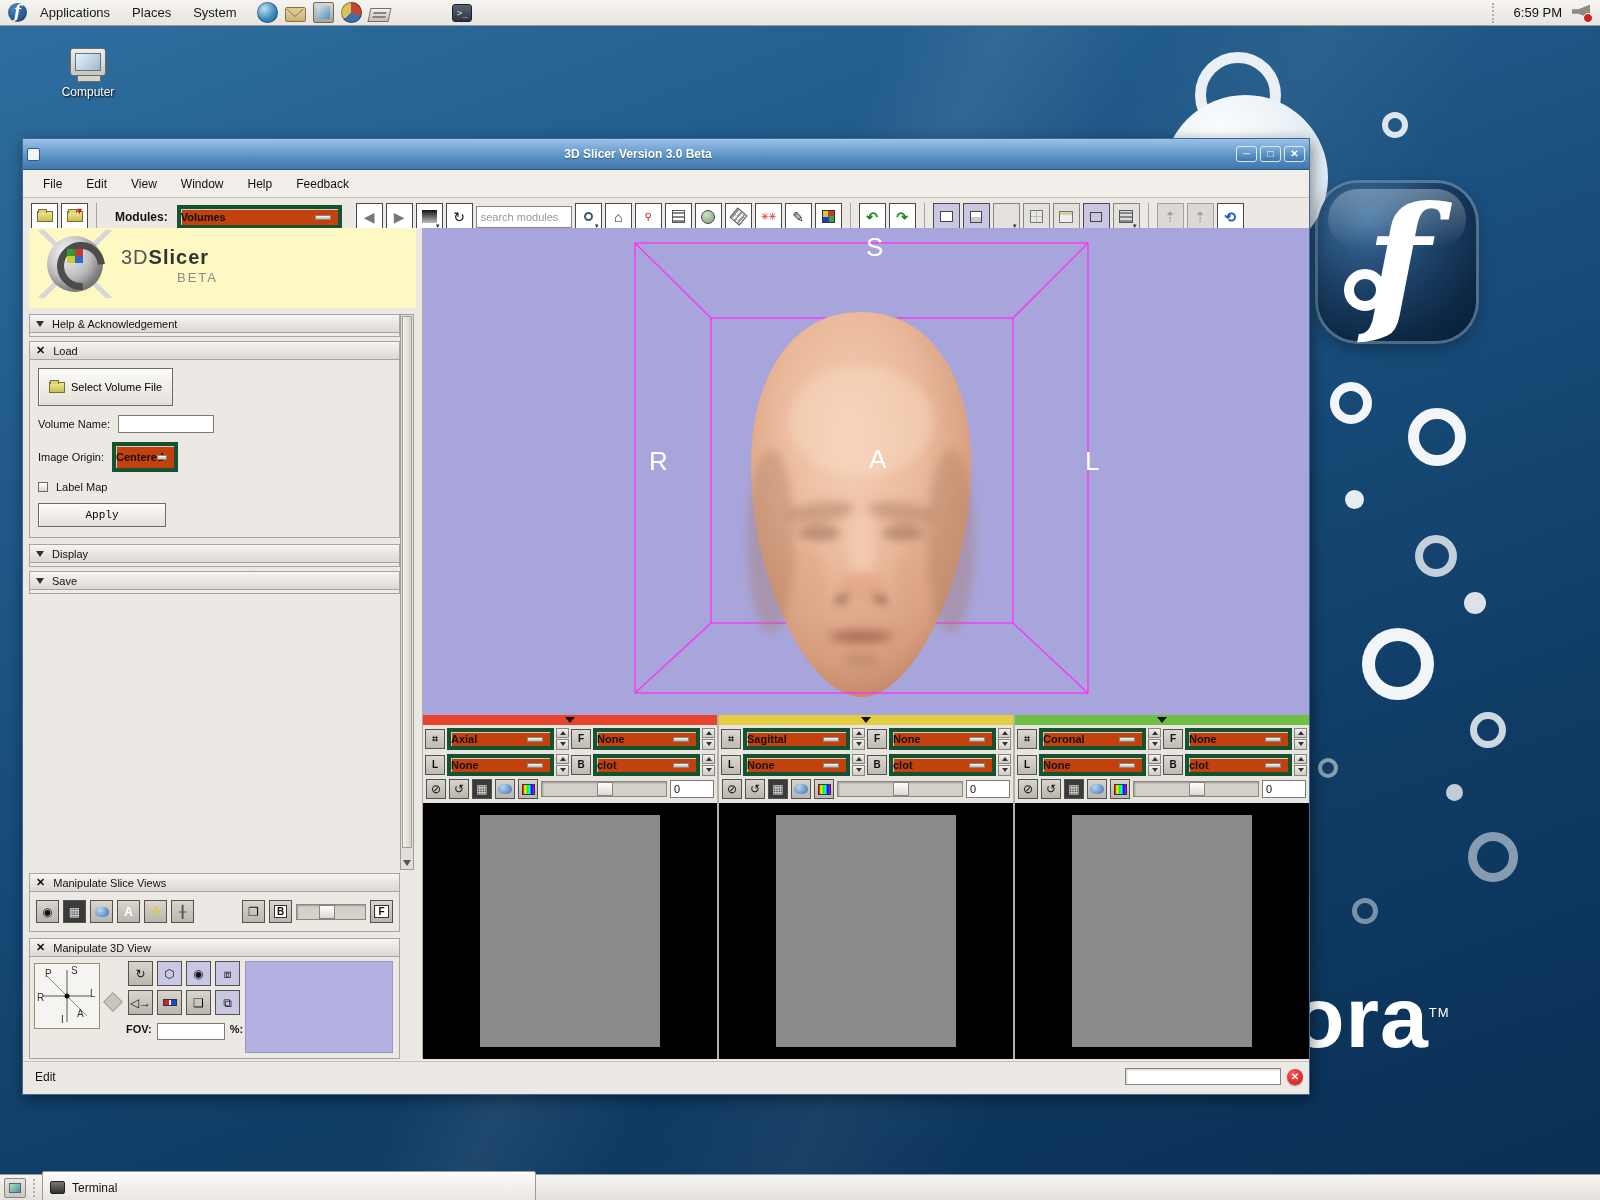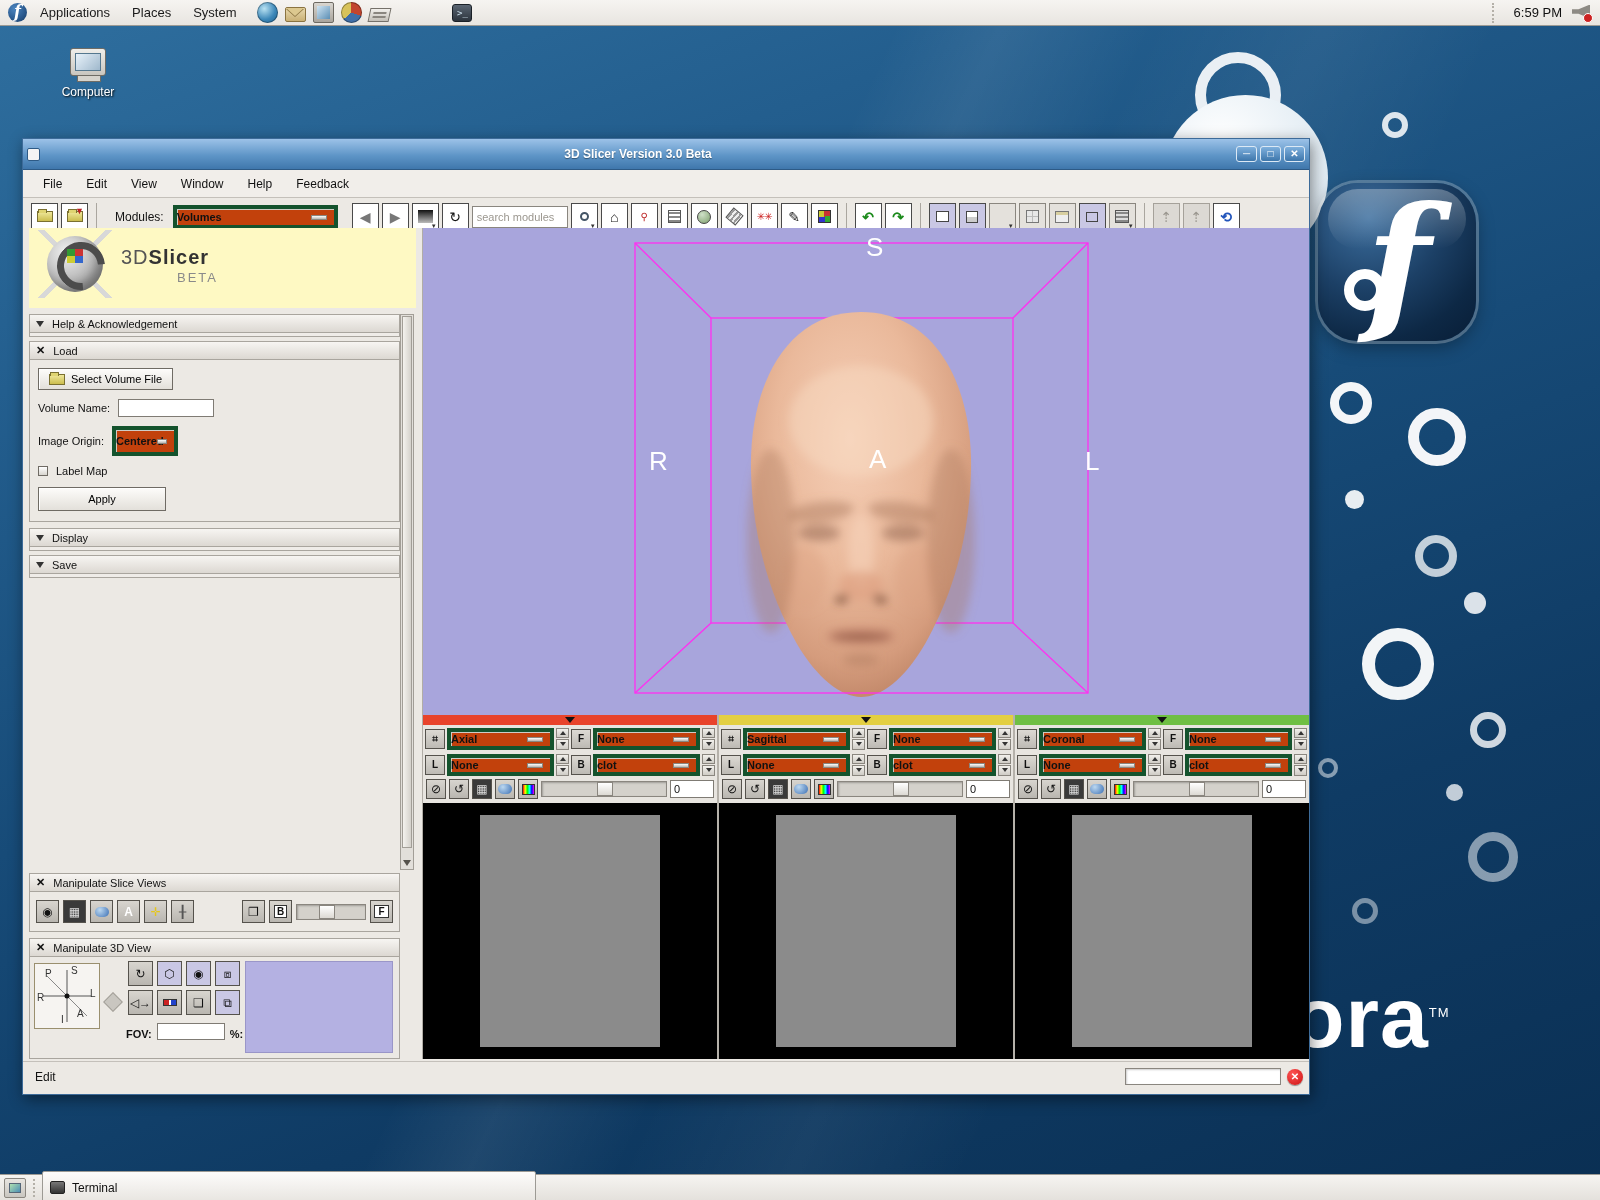--- a/index.html
+++ b/index.html
@@ -70,21 +70,21 @@
   .menubar { height:28px; background:#f1eeea; border-bottom:1px solid #c4c0ba; display:flex; align-items:center; gap:4px; padding-left:10px; }
   .menubar .mi { padding:4px 10px; font-size:12px; }
 
   .toolbar { height:38px; background:#ece9e4; border-bottom:1px solid #b9b5ae; display:flex; align-items:center; gap:3px; padding:0 8px; }
   .tsep { width:1px; height:28px; background:#aaa69f; margin:0 5px; }
   .tool { width:27px; height:27px; background:#fff; border:1px solid #4a4a4a; display:flex; align-items:center; justify-content:center; font-size:14px; position:relative; }
   .tool.flat { background:#e4e1dc; border-color:#8a867f; }
   .tool.lay { background:#c9c7e4; }
   .tool.dis { background:#dcd9d4; border-color:#a5a19a; color:#9a968f; }
   .tool .sub { position:absolute; right:1px; bottom:0; font-size:6px; color:#333; }
-  .modlabel { font-weight:normal; font-size:12px; margin:0 6px 0 10px; }
+  .modlabel { font-weight:bold; font-size:12px; margin:0 6px 0 10px; }
   .kwmb { background:#c2410c; border:4px solid #14532d; box-shadow:inset 1px 1px 0 #cfccc6; height:24px; display:flex; align-items:center; justify-content:flex-start; position:relative; font-weight:bold; font-size:11px; }
   .kwmb .dash { position:absolute; right:7px; top:50%; width:16px; height:5px; margin-top:-2px; background:linear-gradient(#fdfdfd,#b9b6b0); border:1px solid #8a867f; }
   .mod-combo { width:165px; }
   .searchbox { width:96px; height:22px; border:1px solid #8a867f; background:#fff; font-size:11px; padding:0 4px; color:#999; }
   .searchbox::placeholder { color:#9b978f; }
 
   
   .content { position:absolute; top:89px; bottom:35px; left:0; right:0; display:flex; }
   .leftpanel { width:400px; background:#ece9e4; border-right:1px solid #b1ada6; position:relative; display:flex; flex-direction:column; padding:0 6px; }
   .logo-area { height:80px; background:#fef9c3; position:relative; }
@@ -97,29 +97,29 @@
   .logo-text b { color:#333; }
   .logo-beta { position:absolute; left:148px; top:42px; font-size:13px; letter-spacing:2px; color:#8a8a8a; }
 
   .sect { height:19px; background:linear-gradient(#f7f5f2,#dcd8d2); border:1px solid #a9a59e; display:flex; align-items:center; gap:8px; padding:0 6px; margin-top:6px; width:calc(100% - 16px); }
   .sect .tri { width:0; height:0; border-left:4px solid transparent; border-right:4px solid transparent; border-top:6px solid #333; }
   .sect .xx { font-size:11px; font-weight:bold; }
   .sect .cap { font-size:11px; }
   .sect-shadow { height:4px; border:1px solid #a9a59e; border-top:none; width:calc(100% - 16px); background:#efece8; }
 
   .loadbody { border:1px solid #a9a59e; border-top:none; width:calc(100% - 16px); background:#ece9e4; padding:8px 8px 10px; }
-  .btn { background:linear-gradient(#fdfcfa,#e3e0da); border:1px solid #6f6b64; box-shadow:1px 1px 0 #fff inset; display:inline-flex; align-items:center; justify-content:center; gap:6px; font-size:11px; padding:4px 10px; }
+  .btn { background:linear-gradient(#fdfcfa,#e3e0da); border:1px solid #6f6b64; box-shadow:1px 1px 0 #fff inset; display:inline-flex; align-items:center; justify-content:center; gap:6px; font-size:11px; padding:12px 10px; }
   .folder { width:16px; height:11px; background:linear-gradient(#efe79a,#cbbd4e); border:1px solid #7a7030; position:relative; }
   .folder:before { content:""; position:absolute; left:0; top:-3px; width:7px; height:3px; background:#dfd472; border:1px solid #7a7030; border-bottom:none; }
   .formrow { display:flex; align-items:center; margin-top:9px; gap:8px; }
   .formrow label { font-size:11px; }
   .tinput { height:18px; border:1px solid #7f7b74; background:#fff; width:96px; font-size:11px; padding:0 3px; }
   .origin-combo { width:66px; height:30px; }
   .checkbox { width:10px; height:10px; border:1px solid #6f6b64; background:linear-gradient(#fff,#d8d5cf); }
-  .applybtn { display:block; width:128px; margin-top:10px; text-align:center; padding:5px 0; }
+  .applybtn { display:block; width:128px; margin-top:10px; text-align:center; padding:5px 0;font-family:Liberation Mono, monospace; }
 
   .panel-spring2 { flex:1; }
 
   .lscroll { position:absolute; right:8px; top:86px; width:14px; height:556px; background:#e2dfda; border:1px solid #a29e97; }
   .lscroll .thumb { position:absolute; left:1px; right:1px; top:1px; height:96%; background:linear-gradient(90deg,#f4f2ee,#d4d1cb); border:1px solid #a29e97; }
   .lscroll .ar { position:absolute; left:2px; width:0; height:0; border-left:4px solid transparent; border-right:4px solid transparent; }
   .lscroll .up { top:3px; border-bottom:6px solid #55524c; }
   .lscroll .dn { bottom:3px; border-top:6px solid #55524c; }
 
   .msv-body, .m3d-body { border:1px solid #a9a59e; border-top:none; width:calc(100% - 16px); background:#ece9e4; position:relative; }
@@ -130,21 +130,21 @@
   .sicon.lilac { background:#c9c7e4; }
   .slider { height:16px; background:#d4d1cb; border:1px solid #8a867f; box-shadow:inset 1px 1px 2px rgba(0,0,0,.25); position:relative; flex:1; }
   .slider .handle { position:absolute; top:0; bottom:0; width:16px; background:linear-gradient(#fff,#dcd9d3); border:1px solid #8a867f; }
   .m3d-body { height:102px; }
   .compass { position:absolute; left:4px; top:6px; width:66px; height:66px; background:#f6f4f1; border:1px solid #9a8f6e; }
   .compass span { position:absolute; font-size:10px; color:#333; }
   .diamond { position:absolute; left:76px; top:38px; width:14px; height:14px; background:#c9c6c0; transform:rotate(45deg); border:1px solid #a5a19a; }
   .m3dgrid { position:absolute; left:98px; top:4px; display:grid; grid-template-columns:repeat(6,26px); grid-auto-rows:26px; gap:3px; }
   .m3dgrid .sicon { width:25px; height:25px; }
   .m3dgrid .chk { width:13px; height:13px; margin:6px auto; background:linear-gradient(#fff,#d8d5cf); border:1px solid #8a867f; }
-  .fovrow { position:absolute; left:96px; top:66px; display:flex; align-items:flex-end; gap:5px; }
+  .fovrow { position:absolute; left:96px; top:66px; display:flex; align-items:flex-start; gap:5px; }
   .fovrow label { font-weight:bold; font-size:11px; }
   .fovrow input { width:68px; height:17px; border:1px solid #7f7b74; background:#fff; }
   .bg-swatch { position:absolute; right:6px; top:4px; width:148px; height:92px; background:#b4b1e2; border:1px solid #9a96c8; }
 
   
   .viewer { flex:1; display:flex; flex-direction:column; background:#d8d5cf; }
   .view3d { position:relative; height:487px; background:#a8a5dc; overflow:hidden; }
   .view3d svg.wire { position:absolute; left:0; top:0; }
   .facewrap { position:absolute; left:288px; top:78px; width:300px; height:395px; }
   .vlabel { position:absolute; color:#fff; font-size:26px; font-family:"Liberation Sans",sans-serif; }

